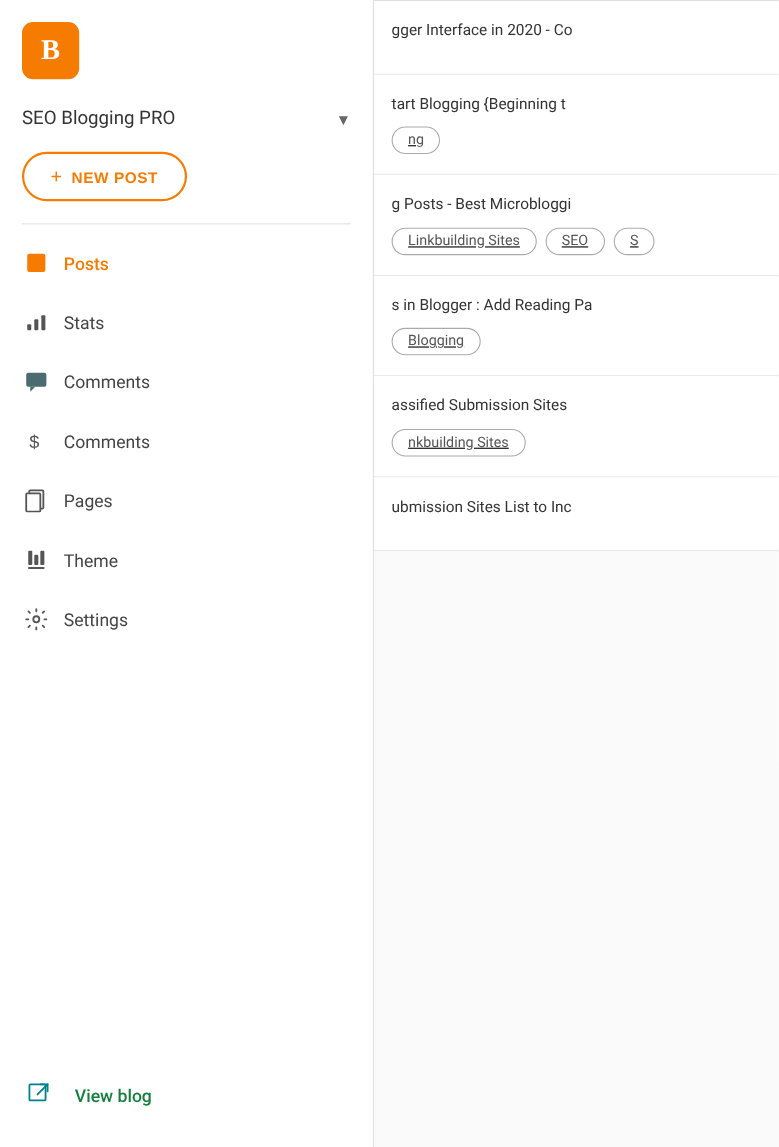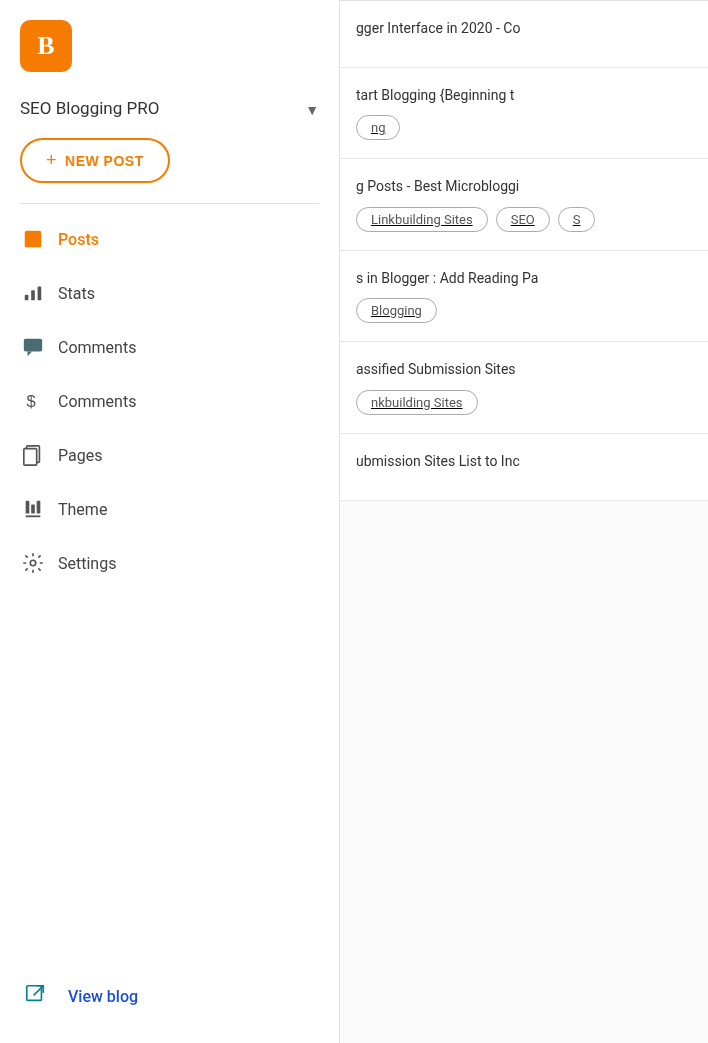--- a/index.html
+++ b/index.html
@@ -151,21 +151,21 @@
     .view-blog-item {
       display: flex;
       align-items: center;
       gap: 22px;
       padding: 14px 24px;
       cursor: pointer;
       margin-top: auto;
     }
 
     .view-blog-label {
-      color: #1d4ed8;
+      color: #15803d;
       font-size: 16px;
       font-weight: 500;
     }
 
     
     .main-content {
       flex: 1;
       background: #fafafa;
       overflow: hidden;
       position: relative;

